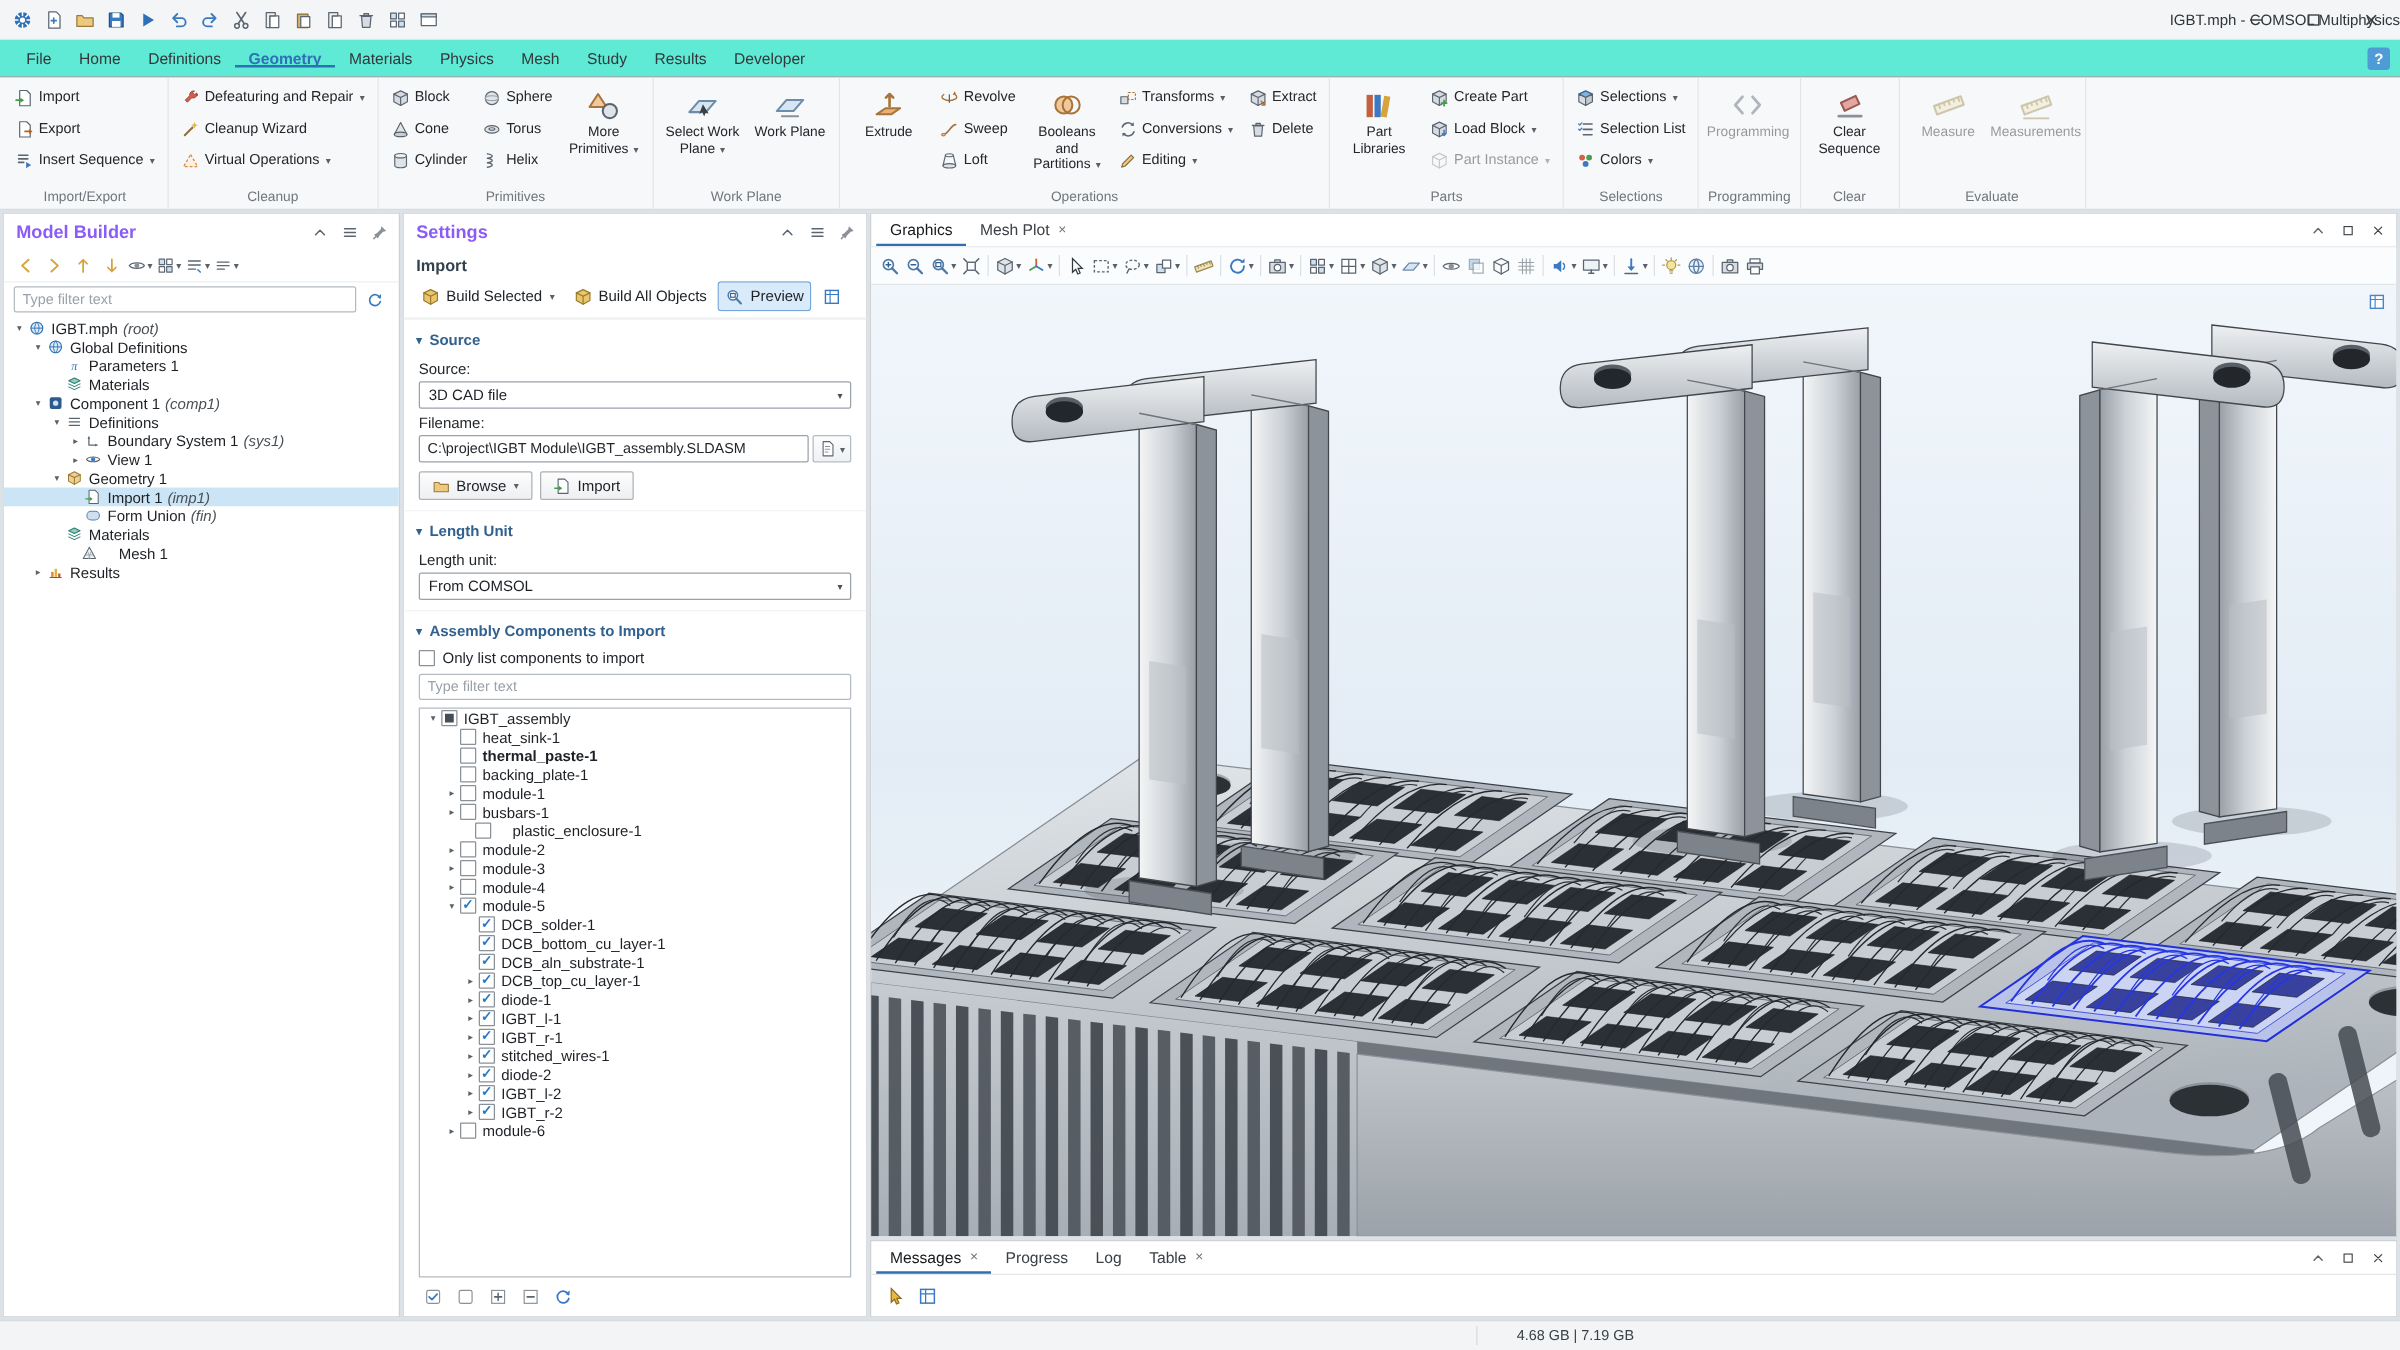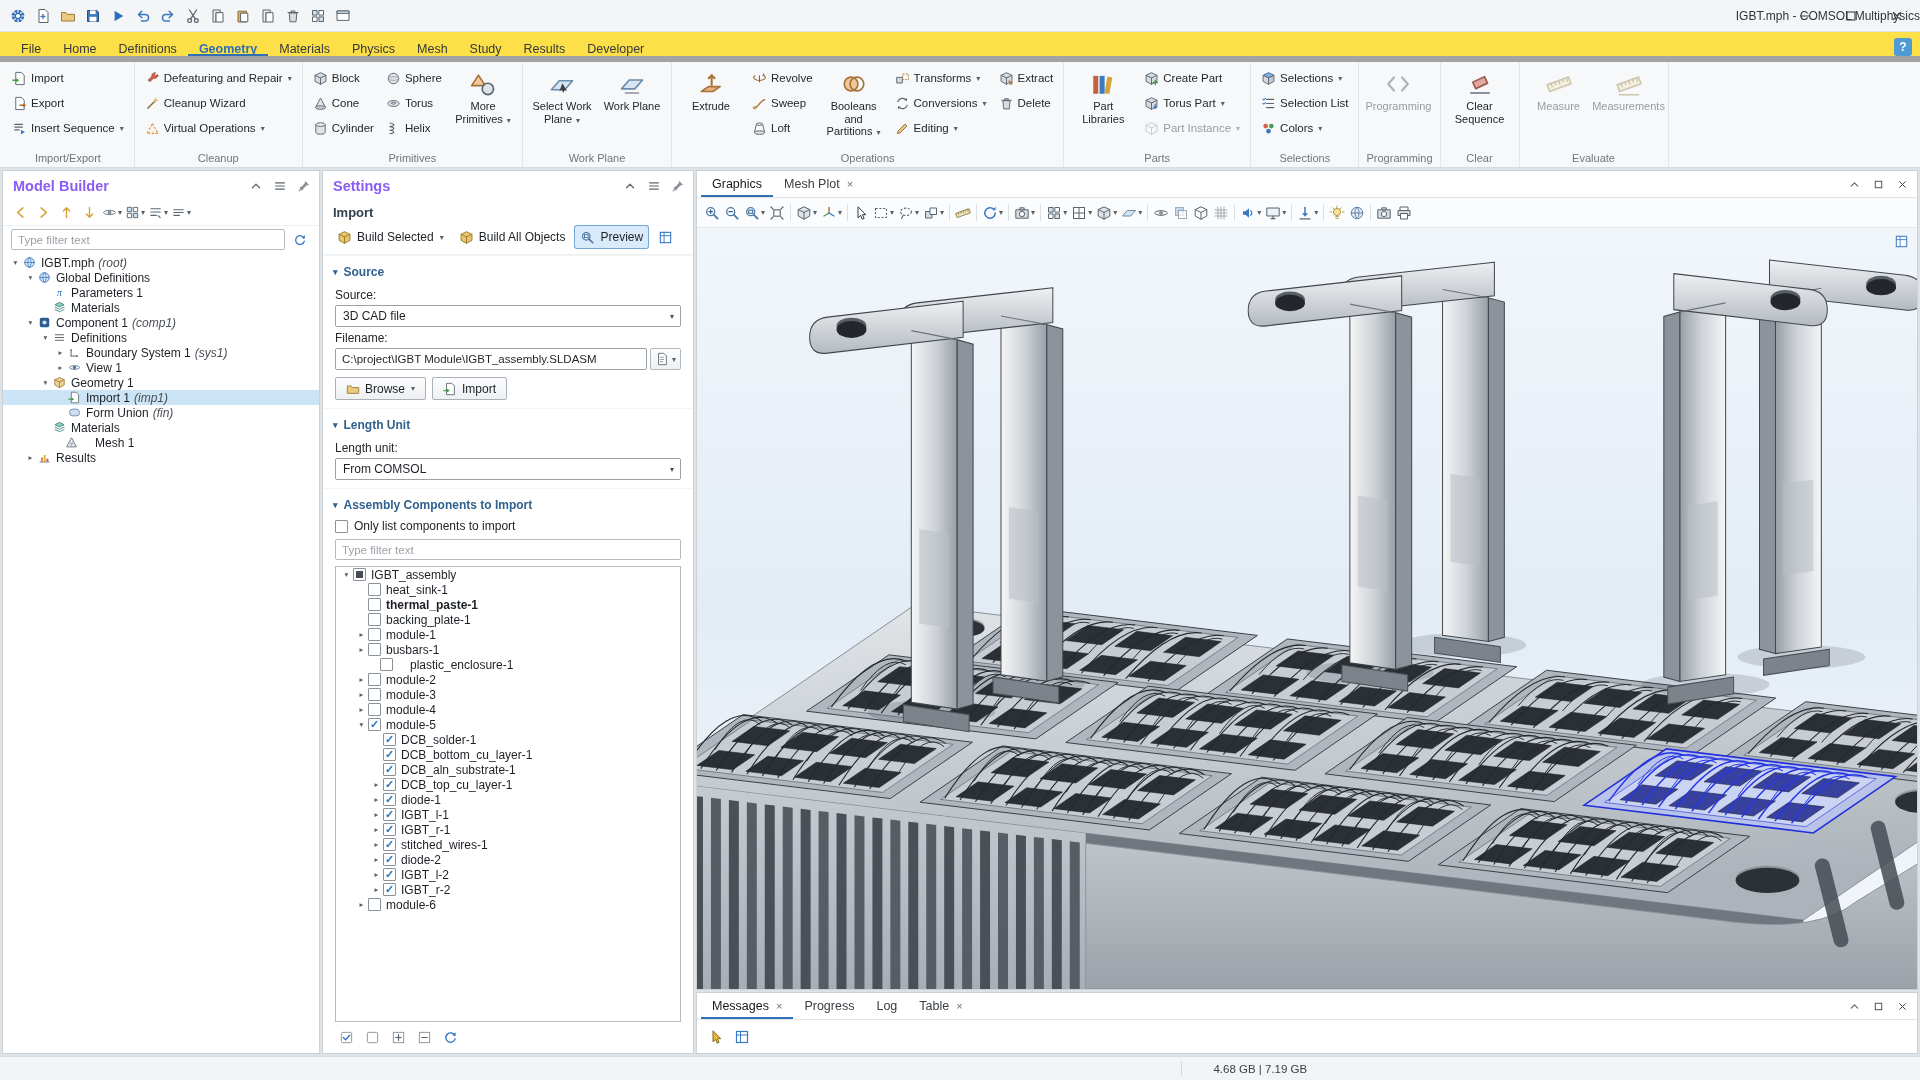--- a/index.html
+++ b/index.html
@@ -8,21 +8,21 @@
 body{display:flex;flex-direction:column}
 svg{display:block}
 
 .titlebar{height:32px;background:#f3f5f7;border-bottom:1px solid #e2e5e8;display:flex;align-items:center;position:relative;flex:0 0 auto}
 .qat{display:flex;align-items:center;gap:1px;padding-left:6px;z-index:1}
 .qbtn{width:24px;height:24px;display:flex;align-items:center;justify-content:center;border-radius:3px}
 .apptitle{position:absolute;left:0;right:0;text-align:right;font-size:12px;color:#303539;pointer-events:none}
 .winbtns{margin-left:auto;display:flex;z-index:1}
 .winbtn{width:46px;height:31px;display:flex;align-items:center;justify-content:center}
 
-.menubar{height:30px;background:#fde047;border-bottom:6px solid #a3a3a3;display:flex;align-items:flex-end;padding-left:10px;flex:0 0 auto}
+.menubar{height:30px;background:#5eead4;border-bottom:1px solid #a3a3a3;display:flex;align-items:center;padding-left:10px;flex:0 0 auto}
 .mtab{display:flex;align-items:center;padding:0 11px;font-size:12.5px;color:#33383d;cursor:default}
 .mtab.active{color:var(--accent);box-shadow:inset 0 -2px 0 var(--accent);font-weight:bold}
 .mhelp{margin-left:auto;width:34px;display:flex;align-items:center;justify-content:center}
 .mhelp .badge{width:18px;height:18px;border-radius:3px;background:#4f9bd5;color:#fff;display:flex;align-items:center;justify-content:center;font-weight:bold;font-size:12px}
 
 .ribbon{height:106px;background:#f7f8fa;border-bottom:1px solid #d8dce0;display:flex;align-items:stretch;padding:0 2px;flex:0 0 auto;overflow:hidden}
 .rgroup{display:flex;flex-direction:column;border-right:1px solid #e3e6e9;padding:0 3px}
 .ritems{flex:1;display:flex;align-items:flex-start;gap:2px;padding:4px 2px 0}
 .rcap{height:17px;line-height:17px;text-align:center;font-size:11px;color:#70767c;white-space:nowrap;padding:0 4px}
 .rbtn-lg{width:68px;min-height:78px;display:flex;flex-direction:column;align-items:center;gap:3px;padding:5px 2px 0;border-radius:3px;text-align:center;font-size:11px;line-height:1.15;color:#23272b}
@@ -485,21 +485,21 @@
               <path d="M9.8 12.2h4.4M12 10v4.4" fill="none" stroke="#3f9d46" stroke-width="1.5" stroke-linecap="round" stroke-linejoin="round"></path>
             </svg>
             <span>Create Part</span>
           </div>
           <div class="rbtn-sm">
             <svg width="15" height="15" viewBox="0 0 16 16">
               <path d="M8 1.8L13.8 4.6V11L8 14.2L2.2 11V4.6Z" fill="#d6dce1" stroke="#5b6570" stroke-width="1" stroke-linejoin="round"></path>
               <path d="M2.2 4.6L8 7.4L13.8 4.6M8 7.4V14.2" fill="none" stroke="#5b6570" stroke-width="1" stroke-linecap="round" stroke-linejoin="round"></path>
               <path d="M12 8.8v4.4M12 13.2l-1.5-1.5M12 13.2l1.5-1.5" fill="none" stroke="#3b79c2" stroke-width="1.3" stroke-linecap="round" stroke-linejoin="round"></path>
             </svg>
-            <span>Torus Part</span>
+            <span>Load Block</span>
             <span class="caret">▾</span>
           </div>
           <div class="rbtn-sm dis">
             <svg width="15" height="15" viewBox="0 0 16 16">
               <path d="M8 1.8L13.8 4.6V11L8 14.2L2.2 11V4.6Z" fill="none" stroke="#8a9199" stroke-width="1" stroke-linejoin="round"></path>
               <path d="M2.2 4.6L8 7.4L13.8 4.6M8 7.4V14.2" fill="none" stroke="#8a9199" stroke-width="1" stroke-linecap="round" stroke-linejoin="round"></path>
             </svg>
             <span>Part Instance</span>
             <span class="caret">▾</span>
           </div>

